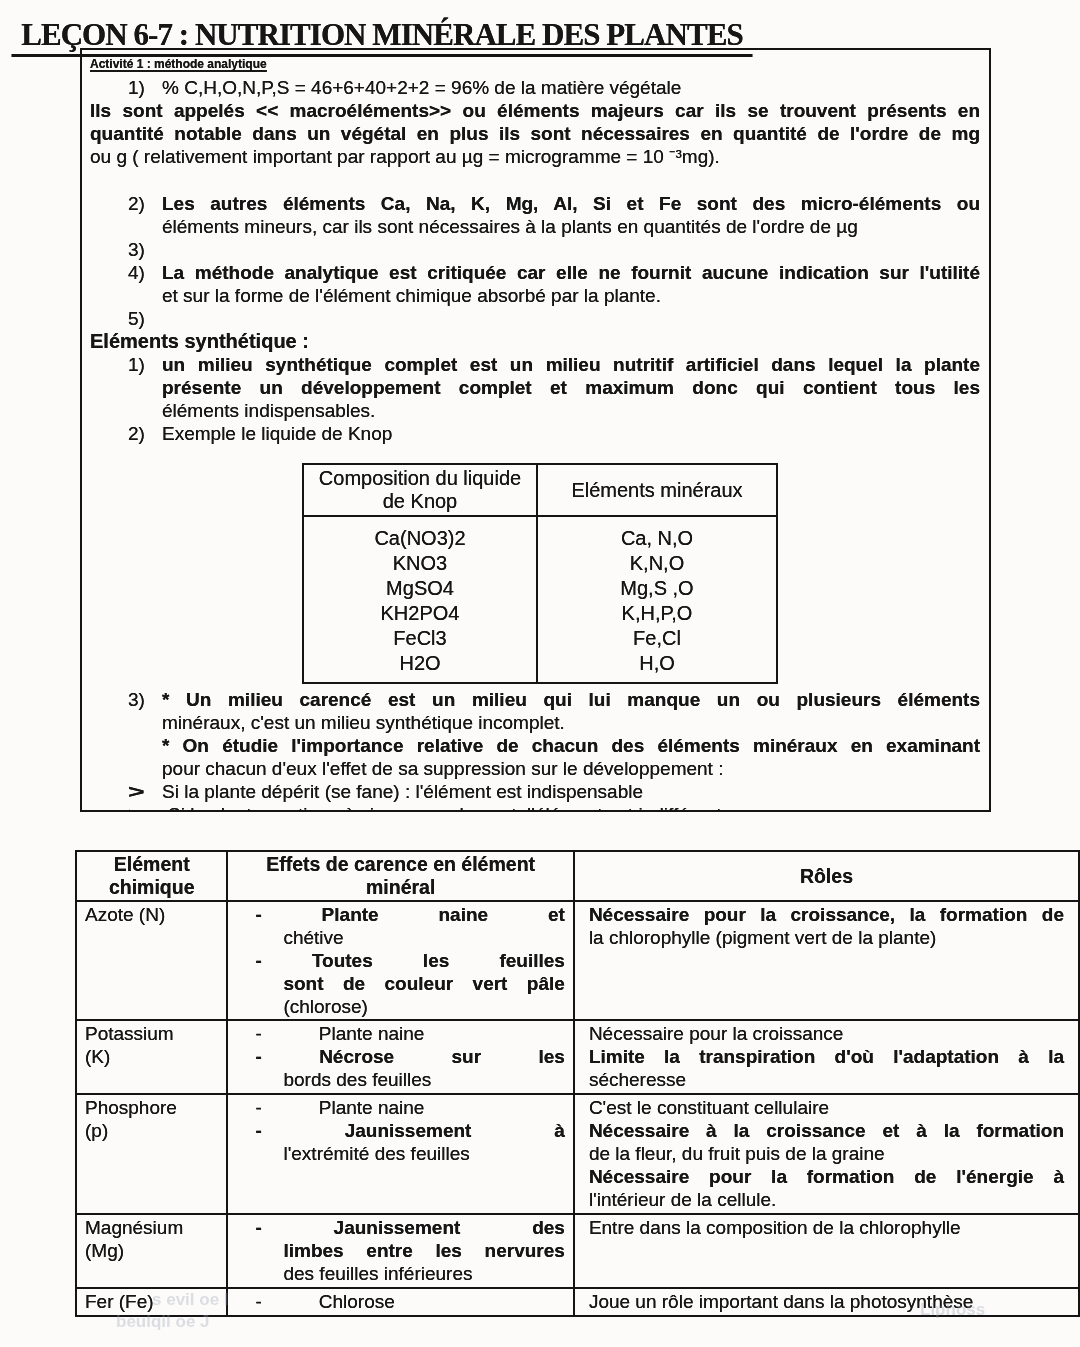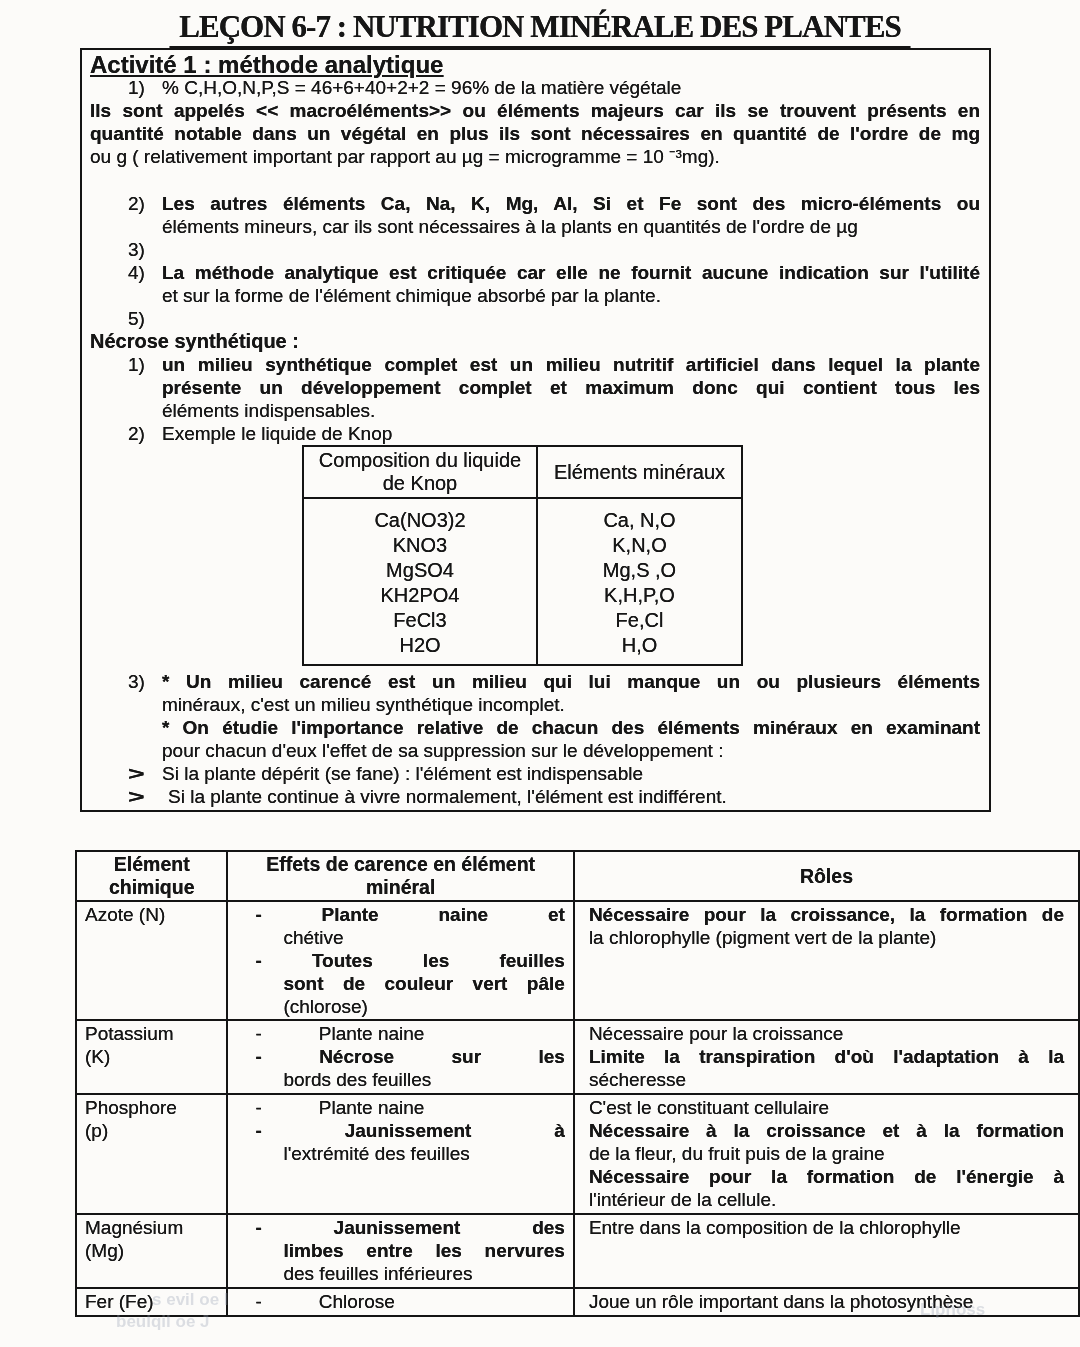--- a/index.html
+++ b/index.html
@@ -1,39 +1,39 @@
 <!DOCTYPE html>
 <html><head>
 <meta charset="utf-8">
 <style>
   html,body{margin:0;padding:0;background:#e8e8e8;}
   #page{position:relative;width:1080px;height:1347px;background:#fcfbf9;overflow:hidden;
         color:#161616;font-family:"Liberation Sans",sans-serif;
         text-shadow:0 0 .3px currentColor;}
   
-  .title-wrap{position:absolute;top:8px;left:0;width:100%;text-align:center;}
+  .title-wrap{position:absolute;top:16px;left:0;width:100%;text-align:left;}
   .title{display:inline-block;font-family:"Liberation Serif",serif;font-weight:bold;
          font-size:32px;letter-spacing:-1px;transform:scaleX(.97);
          border-bottom:3px solid #141414;padding:0 10px 1px;white-space:nowrap;}
   
   .abox{position:absolute;left:80px;top:48px;width:911px;height:764px;box-sizing:border-box;
         border:2px solid #141414;padding:3px 9px 0 8px;font-size:19px;line-height:23px;overflow:hidden;}
-  .ah{font-weight:bold;font-size:24px;text-decoration:underline;
+  .ah{font-weight:bold;font-size:12px;text-decoration:underline;
       text-decoration-thickness:2px;text-underline-offset:2px;}
   .msh{font-weight:bold;font-size:20px;}
   .li{display:flex;}
   .li .num{flex:0 0 34px;margin-left:38px;}
   .li .txt{flex:1;min-width:0;}
   .jl{text-align:justify;text-align-last:justify;font-weight:bold;}
   .ll{text-align:left;}
   .ind{padding-left:28px;}
   .mt24{margin-top:24px;}
   .arr{font-weight:bold;display:inline-block;transform:scaleX(1.5);transform-origin:left;}
   
-  .ktable{margin:0 0 4px 212px;width:441px;box-sizing:border-box;border:2px solid #141414;}
+  .ktable{margin:18px 0 4px 212px;width:476px;box-sizing:border-box;border:2px solid #141414;}
   .krow{display:flex;}
   .kcell{box-sizing:border-box;text-align:center;}
   .kc1{width:234px;border-right:2px solid #141414;}
   .kc2{flex:1;}
   .khead{border-bottom:2px solid #141414;}
   .khead .kcell{font-size:20px;line-height:23px;padding:2px 0;}
   .khead .kc2{display:flex;align-items:center;justify-content:center;}
   .kbody .kcell{font-size:20px;line-height:25px;padding:9px 16px 6px;}
   
   .btable{position:absolute;left:75px;top:850px;border-collapse:collapse;table-layout:fixed;}
@@ -93,21 +93,21 @@
         <div class="jl">La méthode analytique est critiquée car elle ne fournit aucune indication sur l'utilité</div>
         <div class="ll">et sur la forme de l'élément chimique absorbé par la plante.</div>
       </div>
     </div>
 
     <div class="li">
       <div class="num">5)</div>
       <div class="txt"></div>
     </div>
 
-    <div class="msh">Nécrose synthétique :</div>
+    <div class="msh">Eléments synthétique :</div>
 
     <div class="li">
       <div class="num">1)</div>
       <div class="txt">
         <div class="jl">un milieu synthétique complet est un milieu nutritif artificiel dans lequel la plante</div>
         <div class="jl">présente un développement complet et maximum donc qui contient tous les</div>
         <div class="ll">éléments indispensables.</div>
       </div>
     </div>
 

